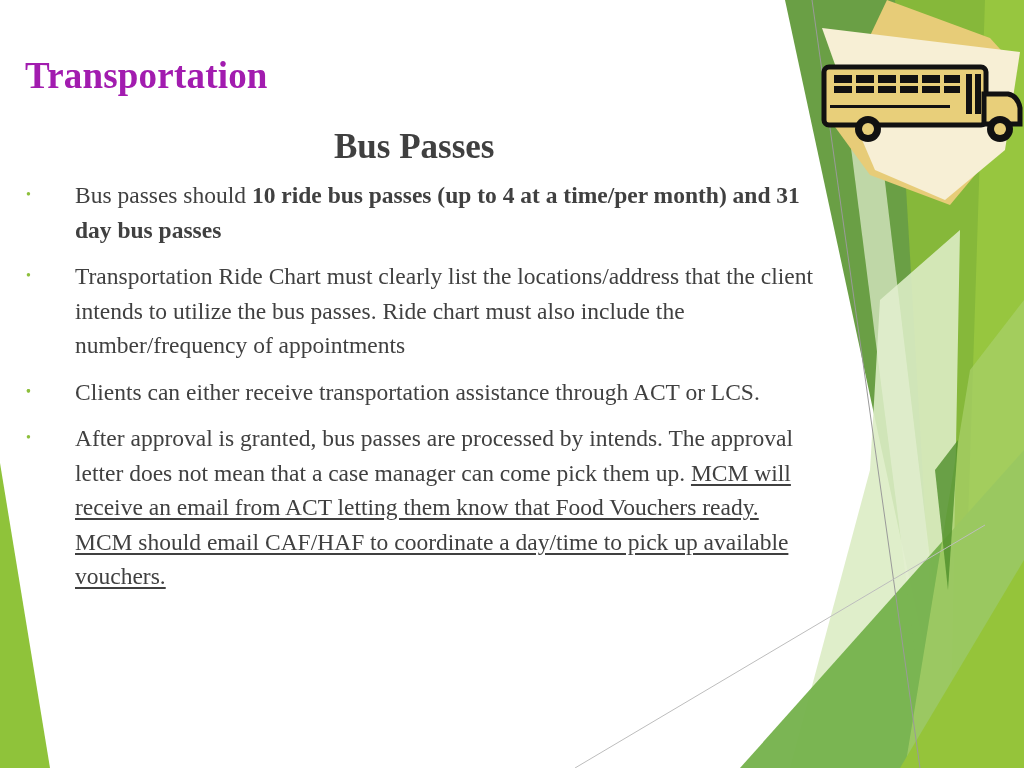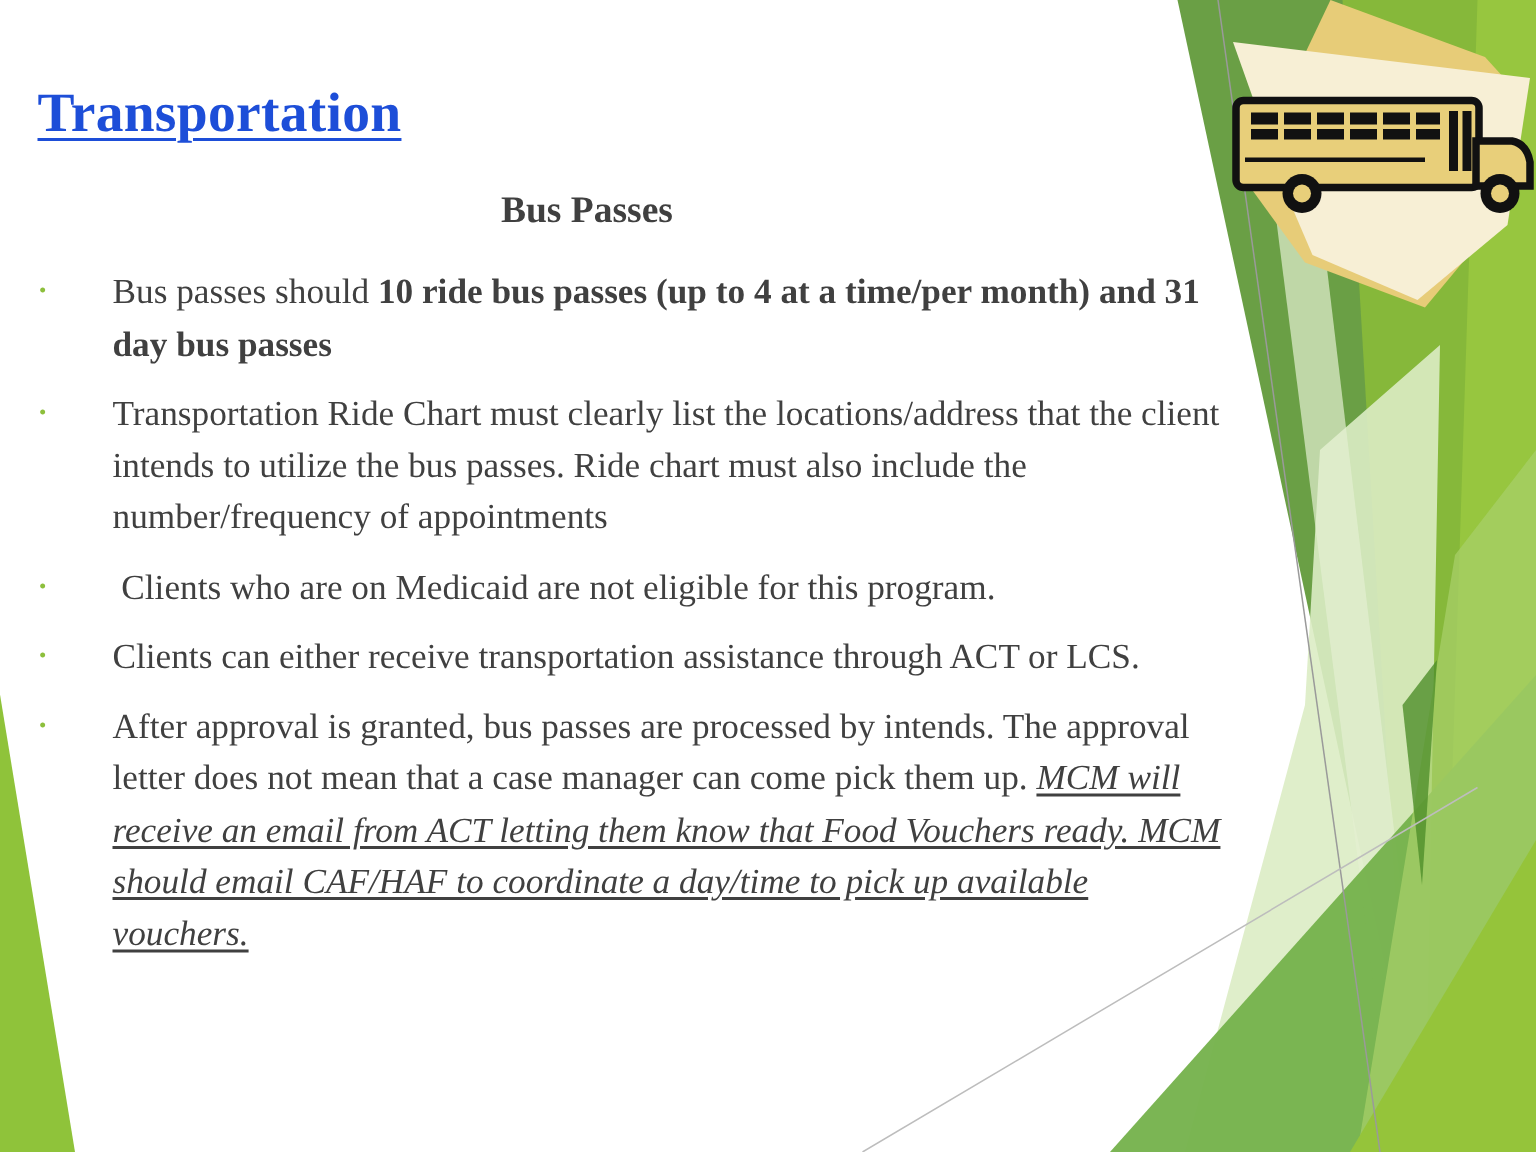--- a/index.html
+++ b/index.html
@@ -5,42 +5,42 @@
   html, body { margin: 0; padding: 0; }
   body {
     width: 1024px; height: 768px; overflow: hidden; position: relative;
     background: #ffffff;
     font-family: "Liberation Serif", "DejaVu Serif", serif;
     color: #404040;
   }
   .deco { position: absolute; left: 0; top: 0; width: 1024px; height: 768px; }
   .title {
     position: absolute; left: 25px; top: 54px; margin: 0;
-    font-size: 37px; font-weight: bold; text-decoration: underline;
+    font-size: 37px; font-weight: bold; 
     text-decoration-thickness: 2px; text-underline-offset: 5px;
-    color: #1d4ed8; letter-spacing: 0.2px;
+    color: #a21caf; letter-spacing: 0.2px;
   }
   .subtitle {
     position: absolute; left: 334px; top: 127px; margin: 0;
-    font-size: 25px; font-weight: bold; color: #404040;
+    font-size: 35px; font-weight: bold; color: #404040;
   }
   .bullets {
     position: absolute; left: 0; top: 178px; width: 820px;
     list-style: none; margin: 0; padding: 0;
   }
   .bullet {
     position: relative; padding-left: 75px; margin-bottom: 12px;
     font-size: 23.5px; line-height: 34.5px; color: #404040;
   }
   .bullet-dot {
     position: absolute; left: 26px; top: 0; font-size: 14px;
     color: #8dbf3c;
   }
   .em-bold { font-weight: bold; }
-  .em-link { font-style: italic; text-decoration: underline; text-underline-offset: 3px; }
+  .em-link { text-decoration: underline; text-underline-offset: 3px; }
   .bus {
     position: absolute; left: 818px; top: 62px; width: 210px; height: 85px;
   }
 </style>
 </head>
 <body>
 
 <svg class="deco" viewBox="0 0 1024 768" xmlns="http://www.w3.org/2000/svg">
 
   <polygon points="0,463 0,768 50,768" fill="#8fc33a"></polygon>
@@ -95,21 +95,20 @@
   <li class="bullet">
     <span class="bullet-dot">•</span>
     <span>Bus passes should </span><span class="em-bold">10 ride bus passes (up to 4 at a time/per month) and 31 day bus passes</span>
   </li>
   <li class="bullet">
     <span class="bullet-dot">•</span>
     <span>Transportation Ride Chart must clearly list the locations/address that the client intends to utilize the bus passes. Ride chart must also include the number/frequency of appointments</span>
   </li>
   <li class="bullet">
     <span class="bullet-dot">•</span>
-    <span style="white-space:pre-wrap"> Clients who are on Medicaid are not eligible for this program.</span>
   </li>
   <li class="bullet">
     <span class="bullet-dot">•</span>
     <span>Clients can either receive transportation assistance through ACT or LCS.</span>
   </li>
   <li class="bullet">
     <span class="bullet-dot">•</span>
     <span>After approval is granted, bus passes are processed by intends. The approval letter does not mean that a case manager can come pick them up. </span><span class="em-link">MCM will receive an email from ACT letting them know that Food Vouchers ready. MCM should email CAF/HAF to coordinate a day/time to pick up available vouchers.</span>
   </li>
 </ul>

